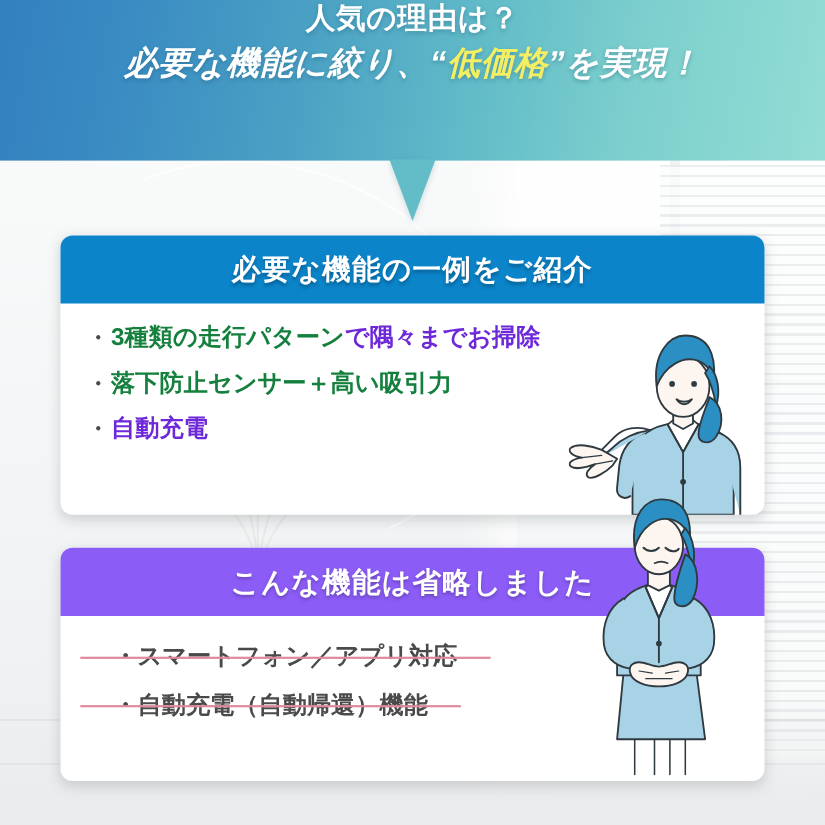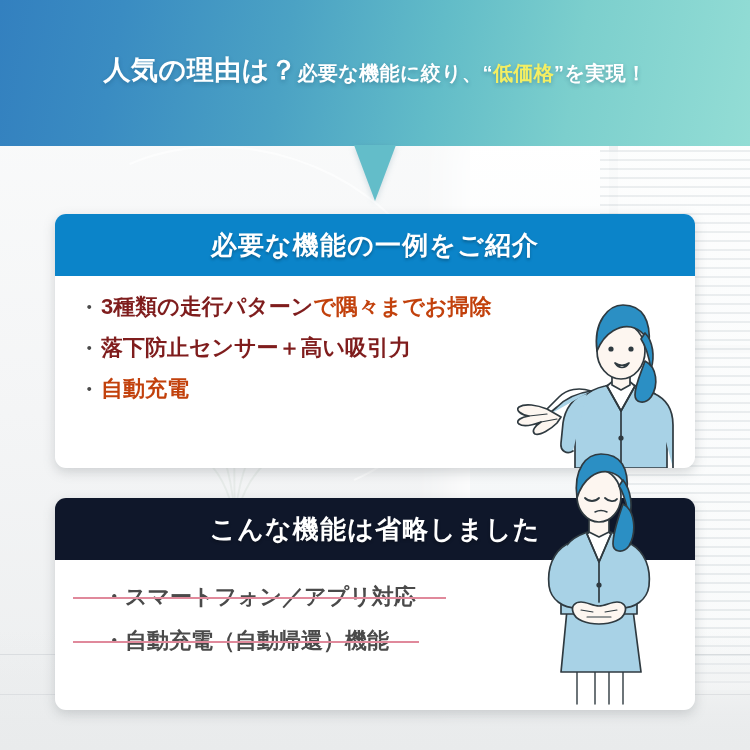--- a/index.html
+++ b/index.html
@@ -129,34 +129,35 @@
     width: 750px;
     height: 146px;
     background: linear-gradient(100deg,
       #3380bf 0%,
       #3a8cc2 16%,
       #4ba2c4 38%,
       #62bcc8 58%,
       #7ccfcd 76%,
       #93ddd5 100%);
     display: flex;
+    flex-direction: column;
     align-items: center;
-    justify-content: center;
+    justify-content: flex-start;
     z-index: 5;
   }
   .header-line {
     color: #ffffff;
     font-weight: 700;
     letter-spacing: .02em;
     text-shadow: 0 2px 4px rgba(20,70,100,.33);
     line-height: 1.25;
     white-space: nowrap;
   }
   .header-line-1 { font-size: 27px; margin-bottom: 5px; }
-  .header-line-2 { font-size: 20px; }
+  .header-line-2 { font-size: 30px; font-style: italic; }
   .hl-accent { color: #f4ef62; }
   .hl-quote  { color: #ffffff; }
 
   .header-arrow {
     position: absolute;
     left: 50%;
     top: 145px;
     transform: translateX(-50%);
     width: 0; height: 0;
     border-left: 21px solid transparent;
@@ -188,21 +189,21 @@
     justify-content: center;
     color: #ffffff;
     font-size: 26px;
     font-weight: 700;
     letter-spacing: .045em;
     text-shadow: 0 2px 3px rgba(0,0,0,.26);
     position: relative;
     z-index: 2;
   }
   .banner-blue { background: #0b84c9; }
-  .banner-gray { background: #0f172a; }
+  .banner-gray { background: #8b5cf6; }
 
   .card-body {
     position: relative;
     padding: 20px 24px 10px 24px;
     z-index: 1;
   }
 
   .bullet-row {
     display: flex;
     align-items: baseline;
@@ -211,22 +212,22 @@
     color: #4a4a4a;
     line-height: 1.0;
     margin-bottom: 19px;
     white-space: nowrap;
   }
   .bullet-dot {
     color: #4a4a4a;
     font-size: 20px;
     margin-right: 2px;
   }
-  .txt-pink { color: #7f1d1d; }
-  .txt-dark { color: #c2410c; }
+  .txt-pink { color: #15803d; }
+  .txt-dark { color: #6d28d9; }
 
   
   .strike-row {
     position: relative;
     display: inline-flex;
     align-items: baseline;
     font-size: 22px;
     font-weight: 700;
     color: #4a4a4a;
     line-height: 1.0;

